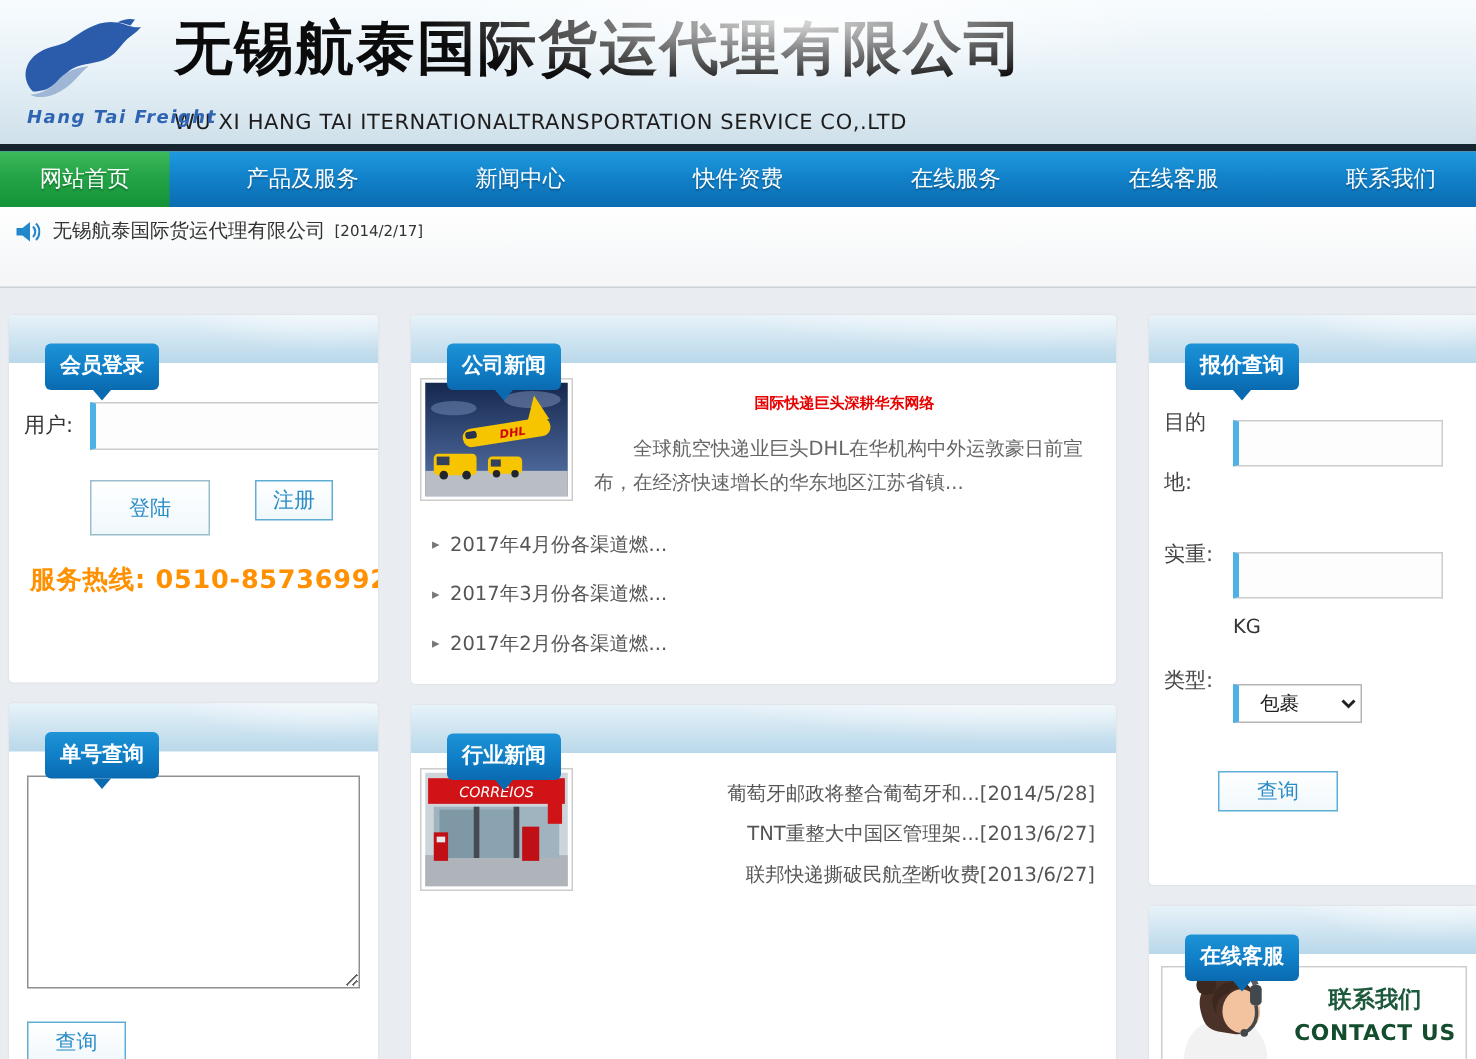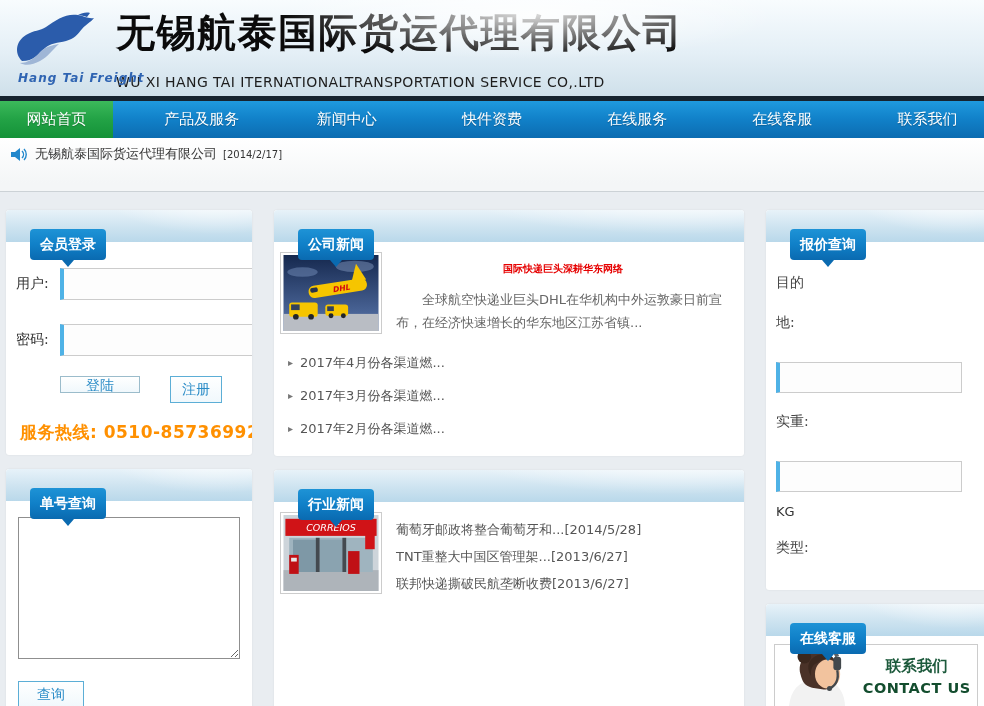--- a/index.html
+++ b/index.html
@@ -41,21 +41,21 @@
   .panel-tab::after { content:""; position:absolute; left:50%; transform:translateX(-50%); top:100%; border:6px solid transparent; border-top:7px solid #0a6ab0; }
 
   
   .panel-login { height:245px; }
   .login-body { padding:26px 12px 0 10px; }
   .form-row { display:flex; align-items:center; margin-bottom:24px; }
   .form-label { width:44px; font-size:14px; color:#333; flex:0 0 auto; }
   .text-input { flex:1; height:32px; border:1px solid #ccc; border-left:4px solid #4fb2e6; background:#fdfdfd; outline:none; font-size:14px; padding:0 6px; }
   .login-buttons { display:flex; padding-left:44px; margin-top:-4px; }
   .btn { border:1px solid #5caed6; background:linear-gradient(180deg,#ffffff,#f0f8fc); color:#2b8cc7; font-size:14px; cursor:pointer; font-family:inherit; }
-  .btn-login { width:80px; height:17px; border-color:#9bbccb; }
+  .btn-login { width:80px; height:37px; border-color:#9bbccb; }
   .btn-register { width:52px; height:27px; margin-left:30px; }
   .hotline { color:#ff9000; font-weight:bold; font-size:17px; letter-spacing:.5px; padding:18px 0 0 4px; white-space:nowrap; }
 
   
   .panel-tracking { height:320px; }
   .tracking-body { padding:16px 10px 0 12px; }
   .tracking-textarea { width:222px; height:142px; border:1px solid #8f8f8f; resize:both; outline:none; font-family:inherit; font-size:13px; padding:4px; }
   .btn-track { width:66px; height:28px; margin-top:18px; display:block; }
 
   
@@ -65,26 +65,26 @@
   .featured { display:flex; }
   .news-img-box { width:102px; height:82px; border:1px solid #ccc; padding:2px; background:#fff; flex:0 0 auto; cursor:pointer; }
   .news-img-box svg { width:100%; height:100%; display:block; }
   .featured-right { flex:1; padding:0 6px 0 14px; }
   .featured-title { color:#e60000; font-size:10px; font-weight:bold; text-align:center; margin:10px 0 12px; cursor:pointer; }
   .featured-summary { color:#666; font-size:13px; line-height:23px; text-indent:2em; }
   .news-list { margin-top:20px; padding-left:8px; }
   .news-list li { list-style:none; font-size:13px; color:#555; margin-bottom:15px; cursor:pointer; }
   .news-list li::before { content:"▸"; color:#777; font-size:10px; margin-right:7px; position:relative; top:-1px; }
   .ind-list { margin-top:4px; }
-  .ind-list li { list-style:none; font-size:13px; color:#555; line-height:27px; cursor:pointer; }
+  .ind-list li { list-style:none; font-size:13px; color:#555; line-height:27px; cursor:pointer;text-align:right; }
 
   
   .panel-quote { height:380px; }
   .quote-body { padding:18px 24px 0 10px; }
-  .q-row { display:flex; margin-bottom:6px;flex-direction:column; }
+  .q-row { display:flex; margin-bottom:6px; }
   .q-label { width:46px; flex:0 0 auto; font-size:14px; color:#444; line-height:40px; padding-top:2px; }
   .q-field { flex:1; padding-top:20px; }
   .q-input { width:100%; height:31px; border:1px solid #ccc; border-left:4px solid #4fb2e6; background:#fdfdfd; outline:none; font-size:13px; padding:0 5px; }
   .q-unit { font-size:13px; color:#333; margin-top:12px; }
   .q-select { width:86px; height:26px; border:1px solid #b5b5b5; border-left:4px solid #4fb2e6; background:#fff; font-size:13px; font-family:inherit; color:#222; padding-left:10px; margin-top:4px; }
   .btn-quote { width:80px; height:27px; margin:26px 0 0 36px; }
 
   
   .panel-service { height:130px; }
   .service-body { padding:8px; }
@@ -139,24 +139,20 @@
   <div class="col-left">
 
     <div class="panel panel-login">
       <div class="panel-header">
         <div class="panel-tab">会员登录</div>
       </div>
       <div class="login-body">
         <div class="form-row">
           <span class="form-label">用户:</span>
           <input class="text-input" type="text" style="">
-        </div>
-        <div class="form-row">
-          <span class="form-label">密码:</span>
-          <input class="text-input" type="password" style="">
         </div>
         <div class="login-buttons">
           <button class="btn btn-login">登陆</button>
           <button class="btn btn-register">注册</button>
         </div>
         <div class="hotline">服务热线: 0510-85736992</div>
       </div>
     </div>
 
     <div class="panel panel-tracking">

